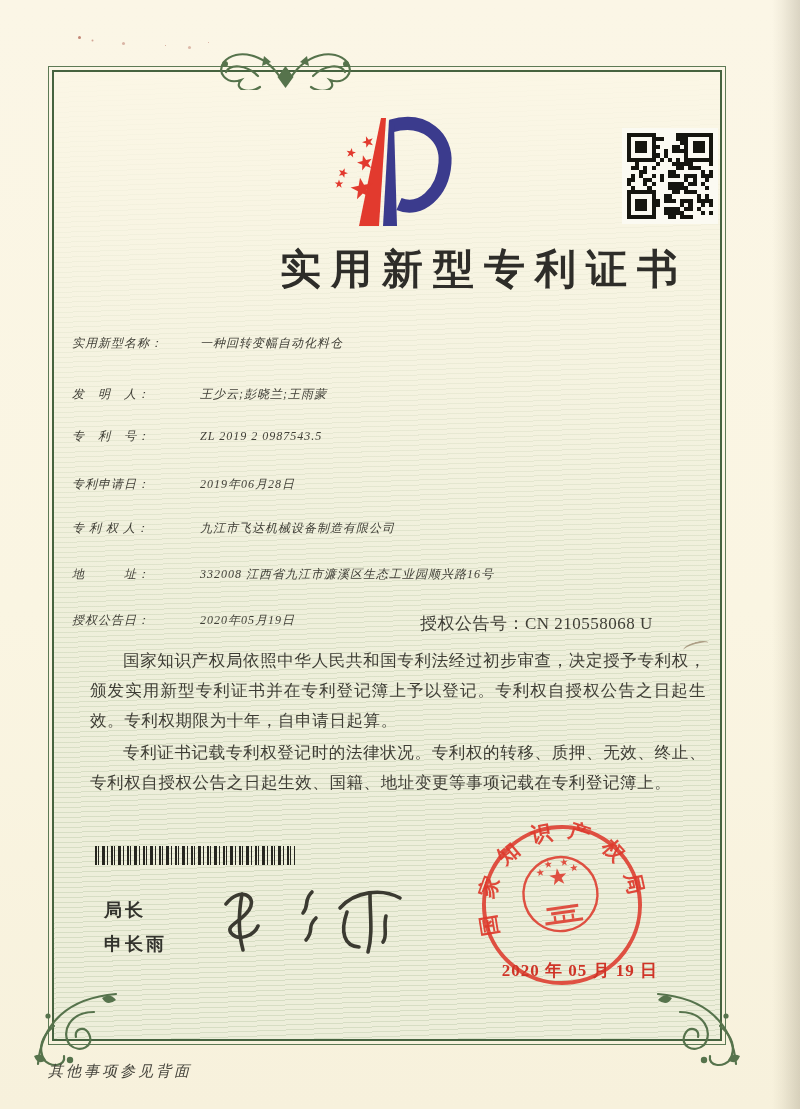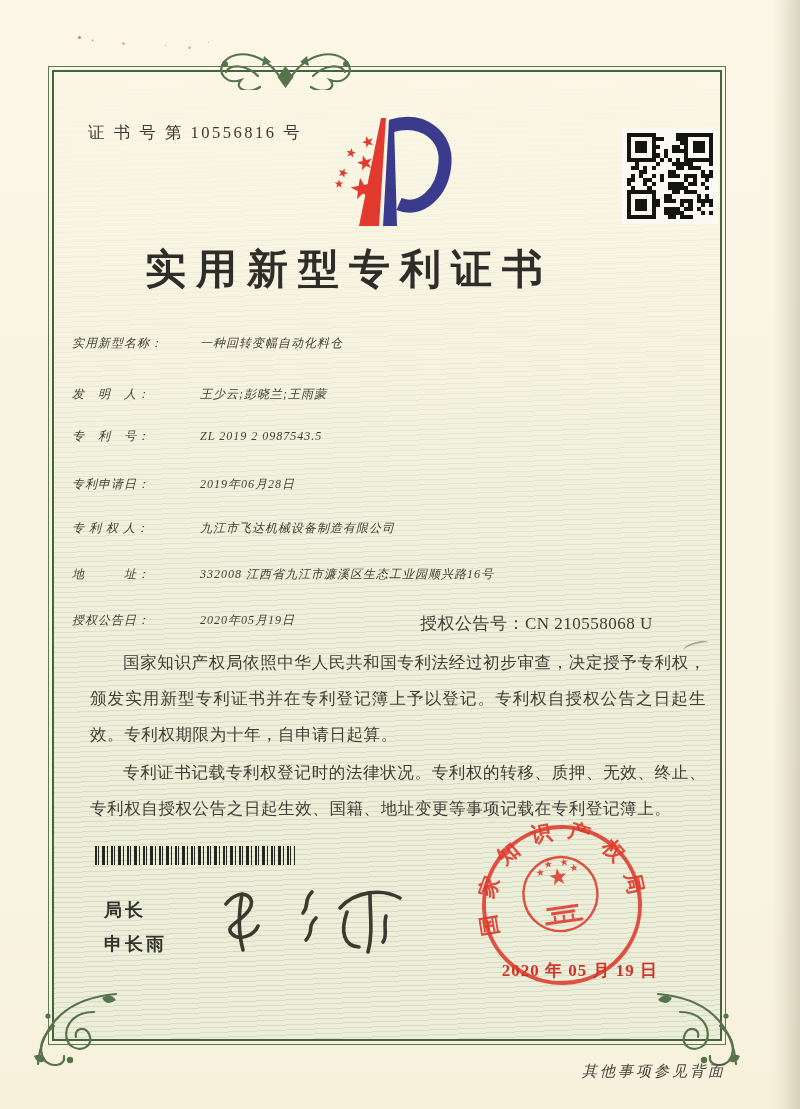--- a/index.html
+++ b/index.html
@@ -22,40 +22,40 @@
     box-shadow:13px 3px 0 -0.5px rgba(150,45,30,0.4),44px 6px 0 rgba(150,45,30,0.32),
       86px 8px 0 -1px rgba(150,45,30,0.45),110px 10px 0 rgba(150,45,30,0.3),129px 5px 0 -1px rgba(150,45,30,0.4);}
   .pen-mark{position:absolute;left:683px;top:642px;width:26px;height:7px;
     border-top:2px solid rgba(110,80,50,0.5);border-radius:50%;transform:rotate(-16deg);}
   .cert-no{position:absolute;left:88px;top:122px;font-size:16.5px;letter-spacing:2.5px;color:#3a3932;}
   .logo{position:absolute;left:325px;top:108px;width:160px;height:125px;}
   .qr{position:absolute;left:622px;top:128px;width:96px;height:96px;box-sizing:border-box;
     display:grid;grid-template-columns:repeat(21,1fr);grid-template-rows:repeat(21,1fr);
     padding:5px;background:#fbfaf2;}
   .qr div.d{background:#15150f;}
-  .doc-title{position:absolute;left:0;top:242px;width:688px;text-align:center;
+  .doc-title{position:absolute;left:0;top:242px;width:688px;text-align:right;
     font-size:41px;font-weight:600;letter-spacing:10px;text-indent:10px;color:#2e2d29;}
   .row{position:absolute;left:72px;font-size:12px;letter-spacing:1px;white-space:nowrap;color:#3f3e36;font-style:italic;}
   .row .lab{display:inline-block;width:128px;}
   .row-grant2{position:absolute;left:420px;top:612px;font-size:17px;letter-spacing:0.5px;white-space:nowrap;}
-  .paras{position:absolute;left:90px;top:646px;width:616px;font-size:16.5px;line-height:36px;
-    text-align:justify;letter-spacing:0.6px;color:#3e3d35;font-family:Liberation Mono, monospace;}
+  .paras{position:absolute;left:90px;top:646px;width:616px;font-size:16.5px;line-height:30px;
+    text-align:justify;letter-spacing:0.6px;color:#3e3d35;}
   .paras p{margin:0 0 2px 0;text-indent:2em;}
   .barcode{position:absolute;left:95px;top:846px;width:200px;height:19px;
     background:repeating-linear-gradient(90deg,#262620 0 2px,rgba(0,0,0,0) 2px 3px,#262620 3px 4px,
       rgba(0,0,0,0) 4px 7px,#262620 7px 10px,rgba(0,0,0,0) 10px 12px,#262620 12px 13px,rgba(0,0,0,0) 13px 16px);}
   .signer{position:absolute;left:104px;top:893px;font-family:"Liberation Sans","DejaVu Sans",sans-serif;
     font-size:18px;font-weight:600;letter-spacing:3px;line-height:34px;color:#33332d;}
   .signature{position:absolute;left:212px;top:876px;width:200px;height:88px;}
   .seal-wrap{position:absolute;left:477px;top:820px;width:170px;height:170px;transform:rotate(-8deg);}
   .seal-date{position:absolute;left:468px;top:959px;width:190px;text-align:right;
     font-size:17px;font-weight:600;letter-spacing:1px;color:#cf3427;}
   .page-info{position:absolute;left:48px;top:1015px;width:678px;text-align:center;
     font-size:15px;letter-spacing:2px;color:#3f3e36;}
-  .back-note{position:absolute;left:48px;top:1062px;width:678px;text-align:right;
+  .back-note{position:absolute;left:48px;top:1062px;width:678px;text-align:left;
     font-size:15px;letter-spacing:3px;color:#45443c;font-style:italic;}
   .top-orn{position:absolute;left:198px;top:42px;width:175px;height:48px;}
   .corner-orn{position:absolute;top:986px;width:100px;height:86px;}
   .corner-left{left:24px;}
   .corner-right{left:650px;transform:scaleX(-1);}
   svg .grn{stroke:#56734c;fill:none;stroke-width:2.2;stroke-linecap:round;}
   svg .grnf{fill:#56734c;stroke:none;}
 </style>
 </head>
 <body>
@@ -99,21 +99,20 @@
     <path class="grn" d="M30,40 C18,50 14,62 20,74 C28,82 42,80 40,70"></path>
     <path class="grnf" d="M10,70 q8,-4 12,4 q-8,6 -12,-4 z"></path>
     <path class="grnf" d="M78,12 q8,-6 14,2 q-9,7 -14,-2 z"></path>
     <circle class="grnf" cx="46" cy="74" r="3.2"></circle>
     <circle class="grnf" cx="24" cy="30" r="2.6"></circle>
   </svg>
 
   <div class="speckles"></div>
   <div class="pen-mark"></div>
 
-  <div class="cert-no">证 书 号 第 10556816 号</div>
 
   <svg class="logo" viewBox="0 0 160 125">
     <path d="M66,18 C100,8 122,30 120,55 C118,85 95,105 74,96" stroke="#3b3b8d" stroke-width="13" fill="none"></path>
     <polygon points="56,10 61,10 54,118 34,118" fill="#e23a2e"></polygon>
     <polygon points="64,12 69,15 72,118 58,118" fill="#3b3b8d"></polygon>
     <g fill="#e23a2e">
       <polygon transform="translate(43,34) scale(0.6) rotate(-20)" points="0,-10 2.35,-3.24 9.51,-3.09 3.8,1.24 5.88,8.09 0,4 -5.88,8.09 -3.8,1.24 -9.51,-3.09 -2.35,-3.24"></polygon>
       <polygon transform="translate(26,45) scale(0.5) rotate(10)" points="0,-10 2.35,-3.24 9.51,-3.09 3.8,1.24 5.88,8.09 0,4 -5.88,8.09 -3.8,1.24 -9.51,-3.09 -2.35,-3.24"></polygon>
       <polygon transform="translate(40,55) scale(0.8) rotate(-15)" points="0,-10 2.35,-3.24 9.51,-3.09 3.8,1.24 5.88,8.09 0,4 -5.88,8.09 -3.8,1.24 -9.51,-3.09 -2.35,-3.24"></polygon>
       <polygon transform="translate(18,65) scale(0.5) rotate(20)" points="0,-10 2.35,-3.24 9.51,-3.09 3.8,1.24 5.88,8.09 0,4 -5.88,8.09 -3.8,1.24 -9.51,-3.09 -2.35,-3.24"></polygon>

